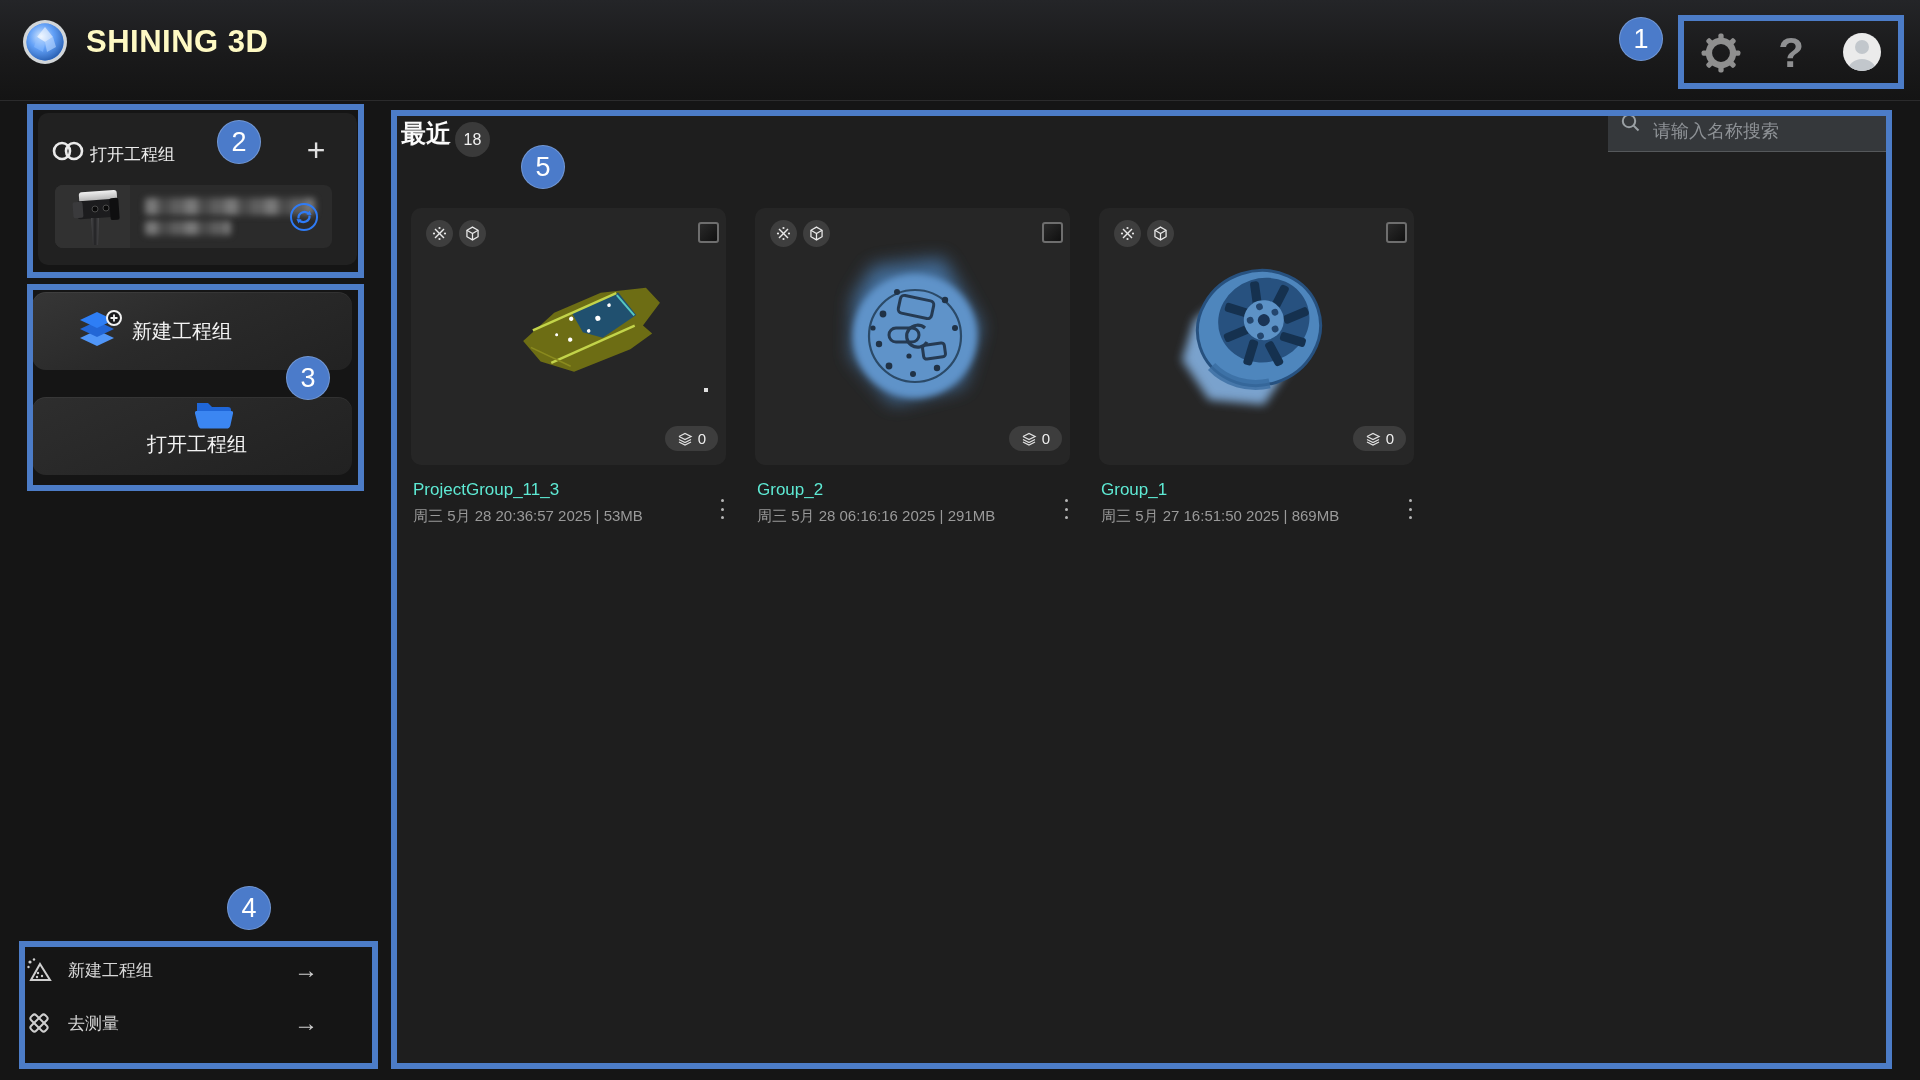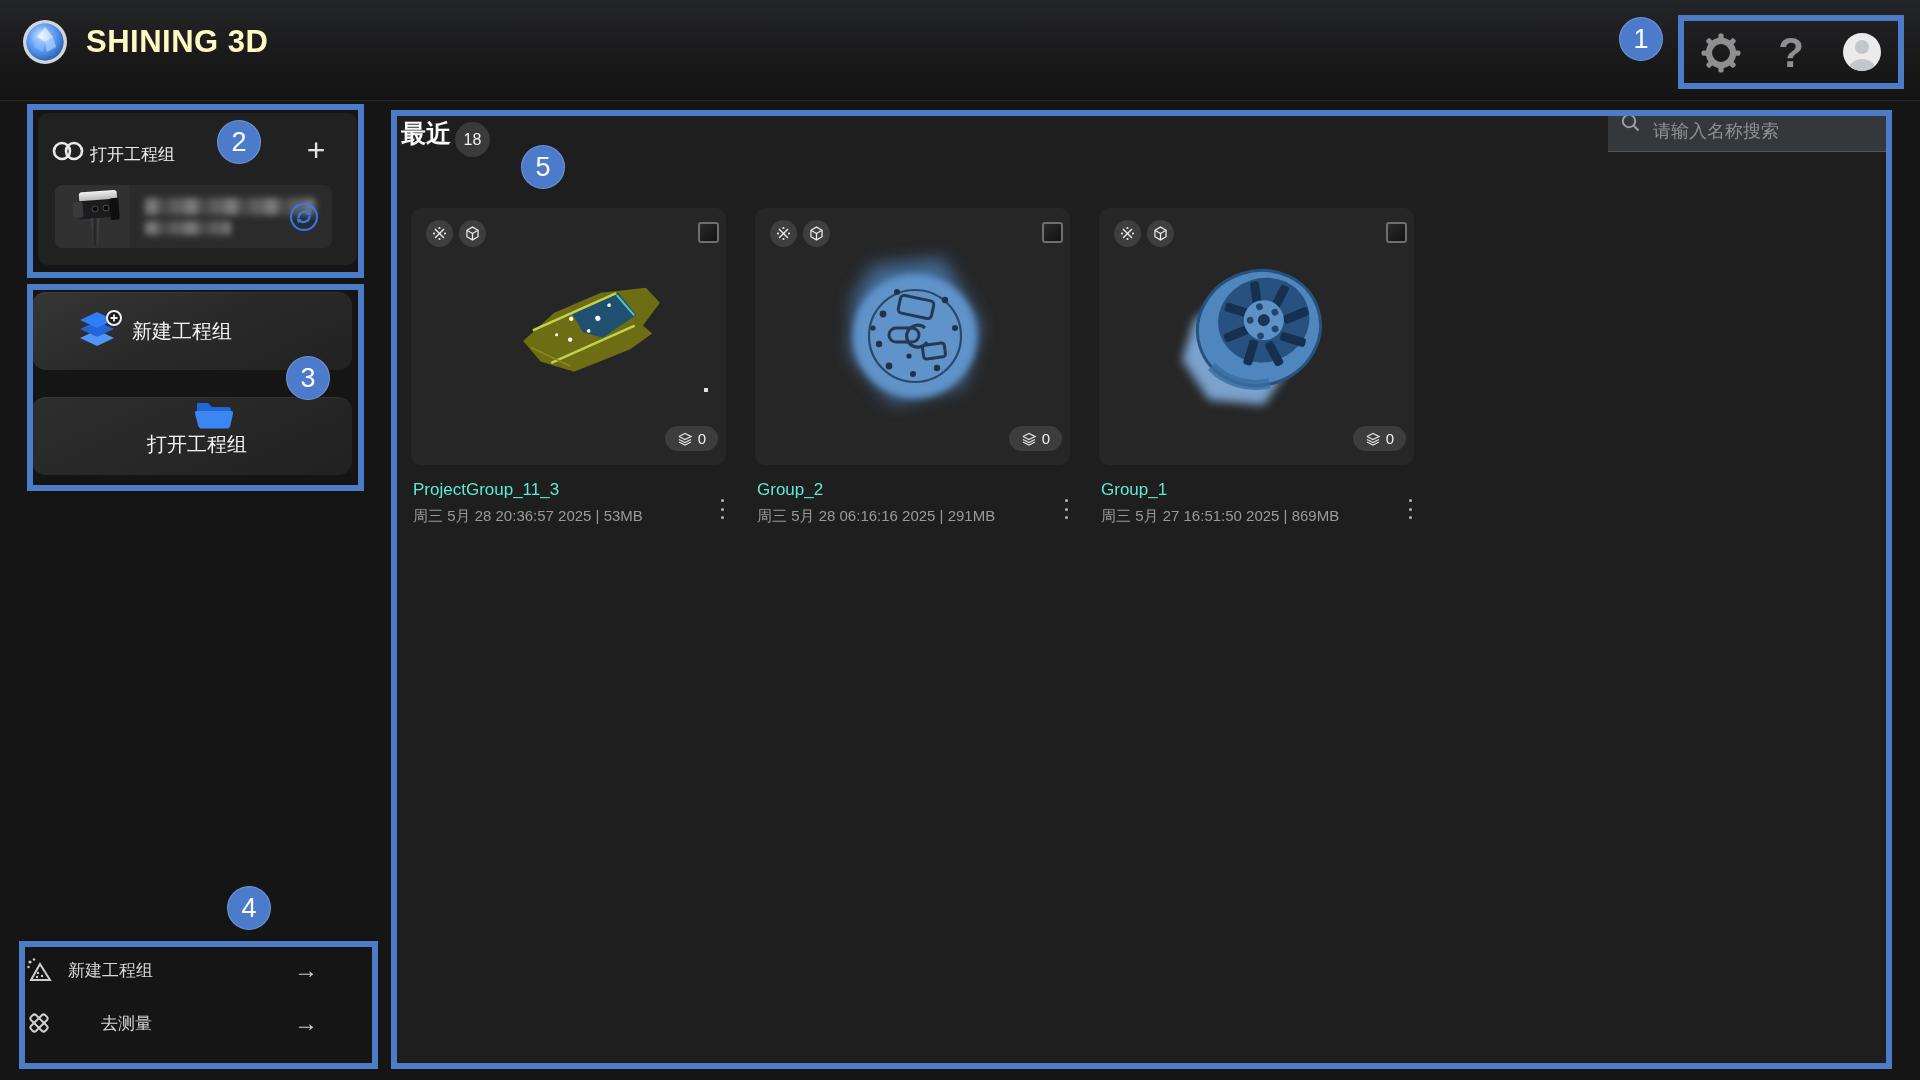--- a/index.html
+++ b/index.html
@@ -214,21 +214,21 @@
         <circle cx="12" cy="21" r="1.2" fill="#cfcfcf"></circle>
         <circle cx="5" cy="6" r="1.6" fill="#cfcfcf"></circle>
           <circle cx="9" cy="3.5" r="1.2" fill="#cfcfcf"></circle>
         <circle cx="3.5" cy="11" r="1.2" fill="#cfcfcf"></circle>
       </svg>
     </span>
     <span class="foot-label">新建工程组</span>
     <span class="foot-arrow">→</span>
   </div>
 
-  <div class="abs foot-row" style="top:1001px;gap:33px;">
+  <div class="abs foot-row" style="top:1001px;">
     <span class="foot-ic">
       <svg width="28" height="28" viewBox="0 0 28 28">
         <rect x="4" y="10.5" width="20" height="7" rx="2.5" fill="none" stroke="#cfcfcf" stroke-width="2" transform="rotate(45 14 14)"></rect>
         <rect x="4" y="10.5" width="20" height="7" rx="2.5" fill="none" stroke="#cfcfcf" stroke-width="2" transform="rotate(-45 14 14)"></rect>
       </svg>
     </span>
     <span class="foot-label">去测量</span>
     <span class="foot-arrow">→</span>
   </div>
 

